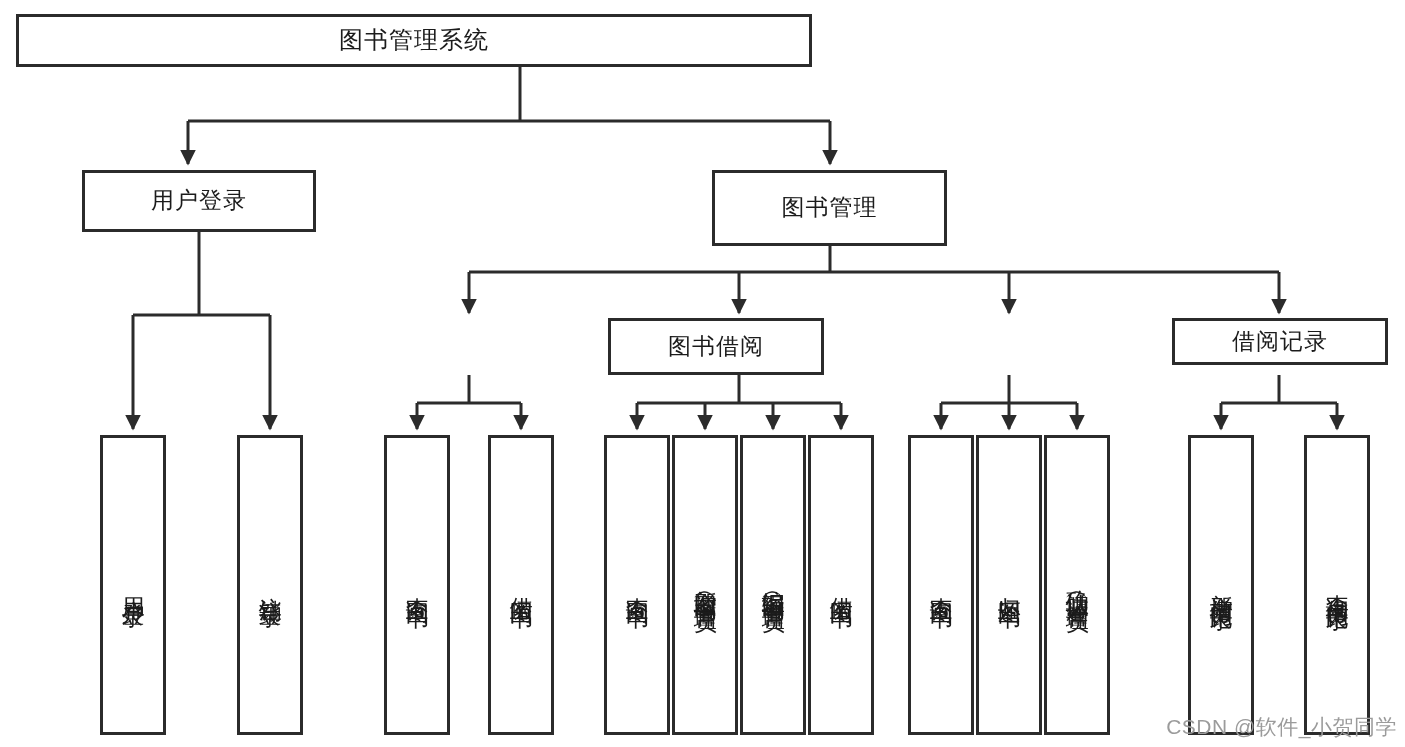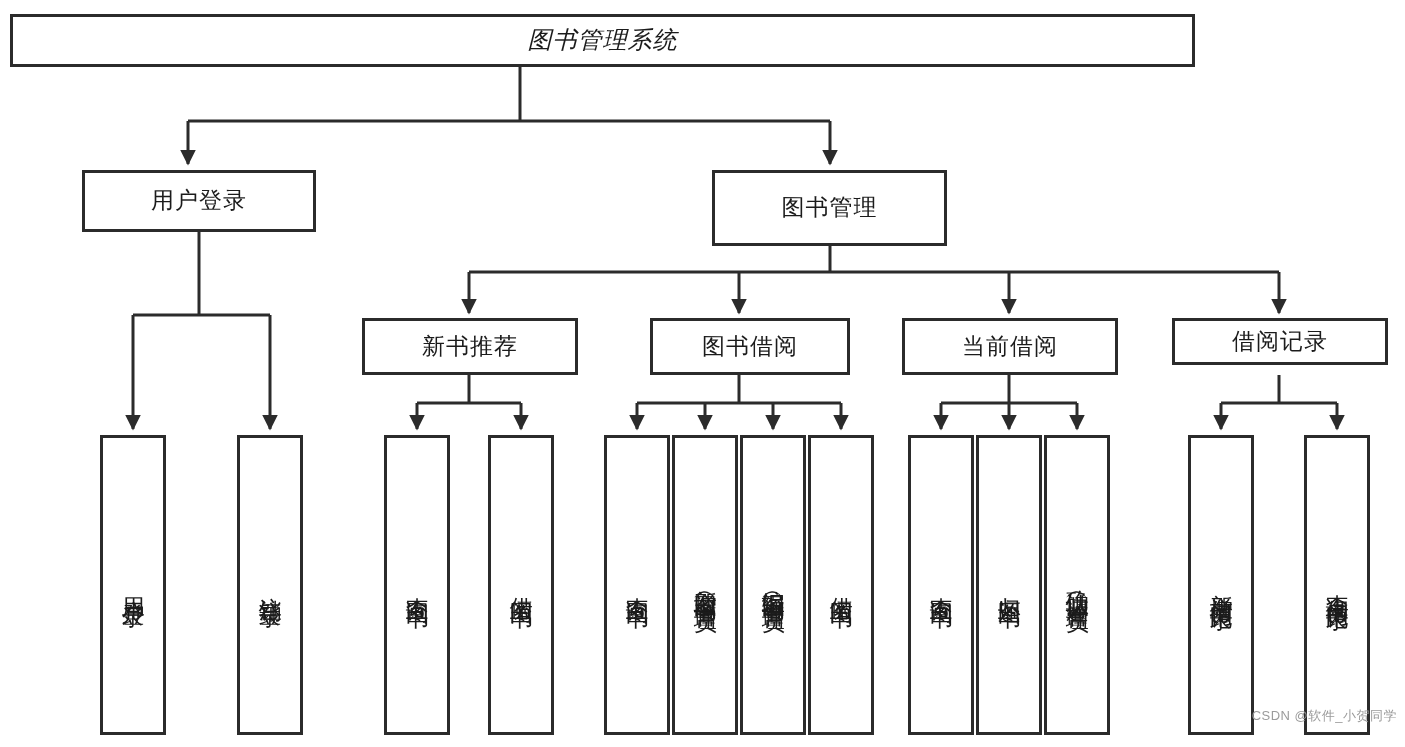--- a/index.html
+++ b/index.html
@@ -47,22 +47,22 @@
     align-items: center;
     justify-content: center;
     white-space: nowrap;
   }
   .node.root {
     font-size: 24px;
   }
   #watermark {
     position: absolute;
     right: 8px;
-    bottom: 22px;
-    font-size: 13px;
+    bottom: 6px;
+    font-size: 21px;
     color: #9b9b9b;
     letter-spacing: 0.5px;
     white-space: nowrap;
     margin-left: 34px;
   }
 </style>
 </head>
 <body>
 
 <div id="canvas">
@@ -110,28 +110,26 @@
       <path d="M 1009 403 L 1009 429" marker-end="url(#arrow)"></path>
       <path d="M 1077 403 L 1077 429" marker-end="url(#arrow)"></path>
 
       <path d="M 1279 375 L 1279 403"></path>
       <path d="M 1221 403 L 1337 403"></path>
       <path d="M 1221 403 L 1221 429" marker-end="url(#arrow)"></path>
       <path d="M 1337 403 L 1337 429" marker-end="url(#arrow)"></path>
     </g>
   </svg>
 
-  <div class="node horiz root" style="left:10px; top:14px; width:1185px; height:53px;font-style:italic;">图书管理系统</div>
+  <div class="node horiz root" style="left:16px; top:14px; width:796px; height:53px;">图书管理系统</div>
 
   <div class="node horiz" style="left:82px; top:170px; width:234px; height:62px;">用户登录</div>
   <div class="node horiz" style="left:712px; top:170px; width:235px; height:76px;">图书管理</div>
 
-  <div class="node horiz" style="left:362px; top:318px; width:216px; height:57px;">新书推荐</div>
-  <div class="node horiz" style="left:650px; top:318px; width:200px; height:57px;">图书借阅</div>
-  <div class="node horiz" style="left:902px; top:318px; width:216px; height:57px;">当前借阅</div>
+  <div class="node horiz" style="left:608px; top:318px; width:216px; height:57px;">图书借阅</div>
   <div class="node horiz" style="left:1172px; top:318px; width:216px; height:47px;">借阅记录</div>
 
   <div class="node vert" style="left:100px; top:435px; width:66px; height:300px;">用户登录</div>
   <div class="node vert" style="left:237px; top:435px; width:66px; height:300px;">注销登录</div>
 
   <div class="node vert" style="left:384px; top:435px; width:66px; height:300px;">查询图书</div>
   <div class="node vert" style="left:488px; top:435px; width:66px; height:300px;">借阅图书</div>
 
   <div class="node vert" style="left:604px; top:435px; width:66px; height:300px;">查询图书</div>
   <div class="node vert" style="left:672px; top:435px; width:66px; height:300px;">新增图书（管理员）</div>

